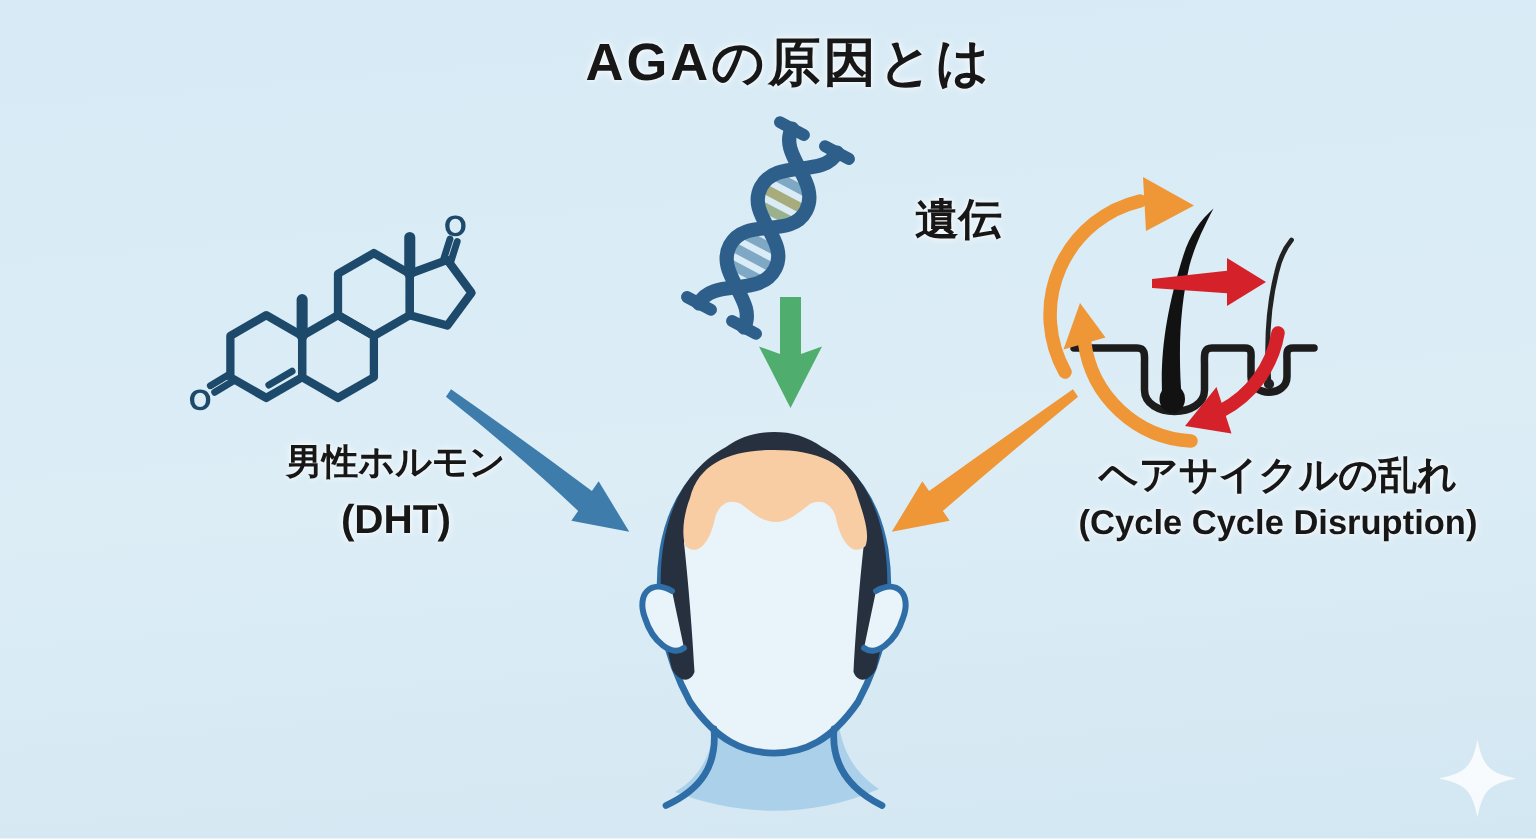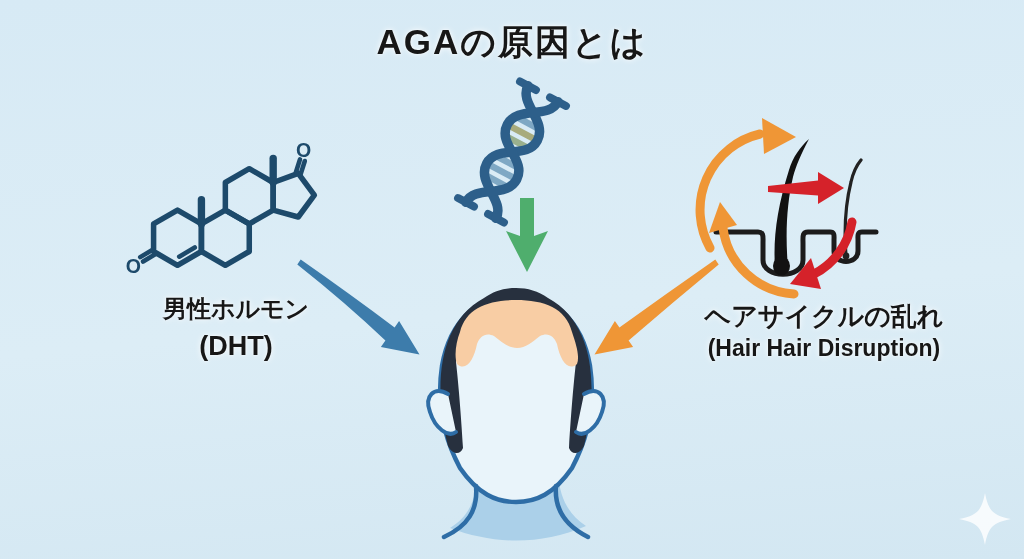--- a/index.html
+++ b/index.html
@@ -4,21 +4,21 @@
 <style>
   html,body{margin:0;padding:0;}
   #stage{
     position:relative;width:1024px;height:559px;overflow:hidden;
     background:linear-gradient(175deg,#d7eaf5 0%,#dcedf6 55%,#d3e7f2 100%);
     font-family:"Liberation Sans", sans-serif;
   }
   #scene{position:absolute;left:0;top:0;}
   .lbl{position:absolute;color:#171717;font-weight:bold;text-align:center;
        text-shadow:0 0 6px rgba(255,255,255,.9),0 0 2px rgba(255,255,255,.8);
-       line-height:1.15;white-space:nowrap;}
+       line-height:1.15;white-space:nowrap;padding-left:28px;}
   #title{left:0;right:0;top:22px;font-size:35px;letter-spacing:2px;}
   #hormone-jp{left:118px;top:295px;width:236px;font-size:24px;}
   #hormone-en{left:118px;top:331px;width:236px;font-size:27px;text-align:center;}
   #genetics-jp{left:556px;top:131px;width:110px;font-size:29px;}
   #genetics-en{left:524px;top:167px;width:170px;font-size:24px;}
   #haircycle-jp{left:686px;top:302px;width:276px;font-size:26px;}
   #haircycle-en{left:668px;top:335px;width:312px;font-size:23px;}
 </style>
 </head>
 <body>
@@ -108,16 +108,17 @@
     <g transform="translate(985,519)">
       <path fill="#ffffff" opacity="0.8" d="M 0,-26 C 3.5,-8 8,-3.5 26,0 C 8,3.5 3.5,8 0,26 C -3.5,8 -8,3.5 -26,0 C -8,-3.5 -3.5,-8 0,-26 Z"></path>
     </g>
   </svg>
 
   <div class="lbl" id="title">AGAの原因とは</div>
 
   <div class="lbl" id="hormone-jp">男性ホルモン</div>
   <div class="lbl" id="hormone-en">(DHT)</div>
 
+  <div class="lbl" id="genetics-jp">遺伝</div>
 
   <div class="lbl" id="haircycle-jp">ヘアサイクルの乱れ</div>
-  <div class="lbl" id="haircycle-en">(Hair Hair Disruption)</div>
+  <div class="lbl" id="haircycle-en">(Cycle Cycle Disruption)</div>
 </div>
 
 </body></html>

